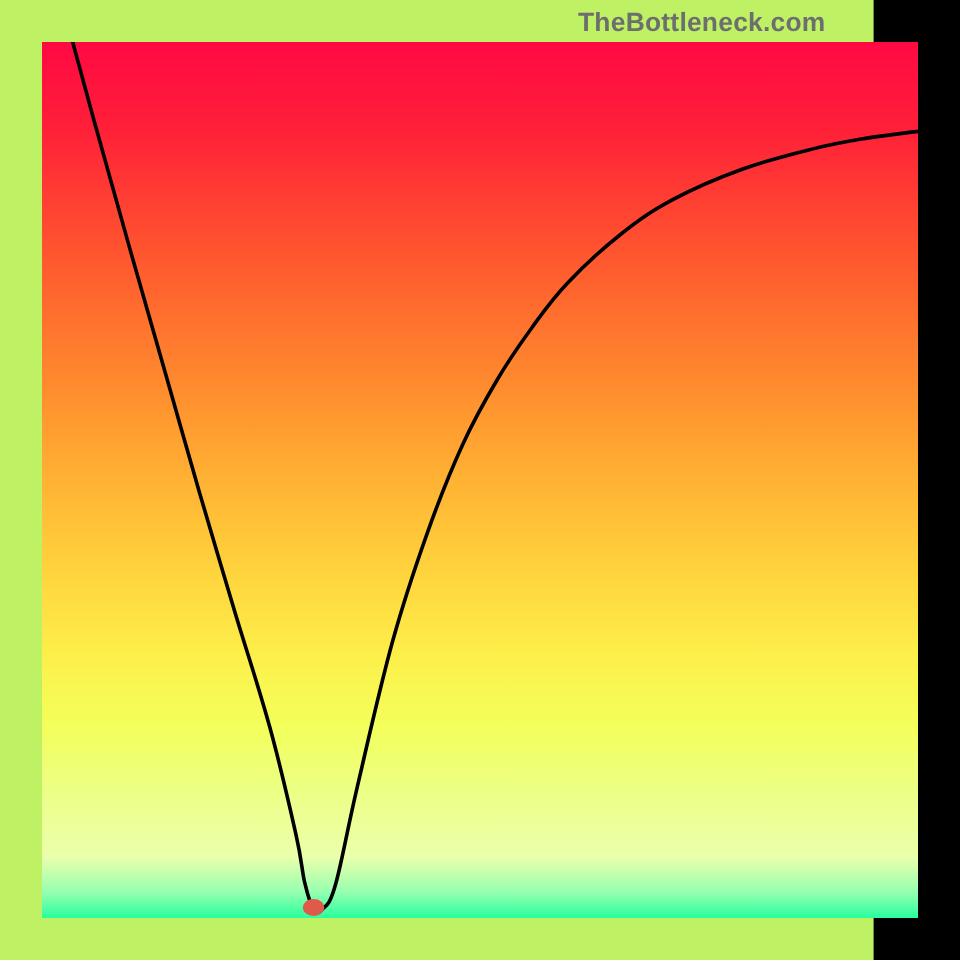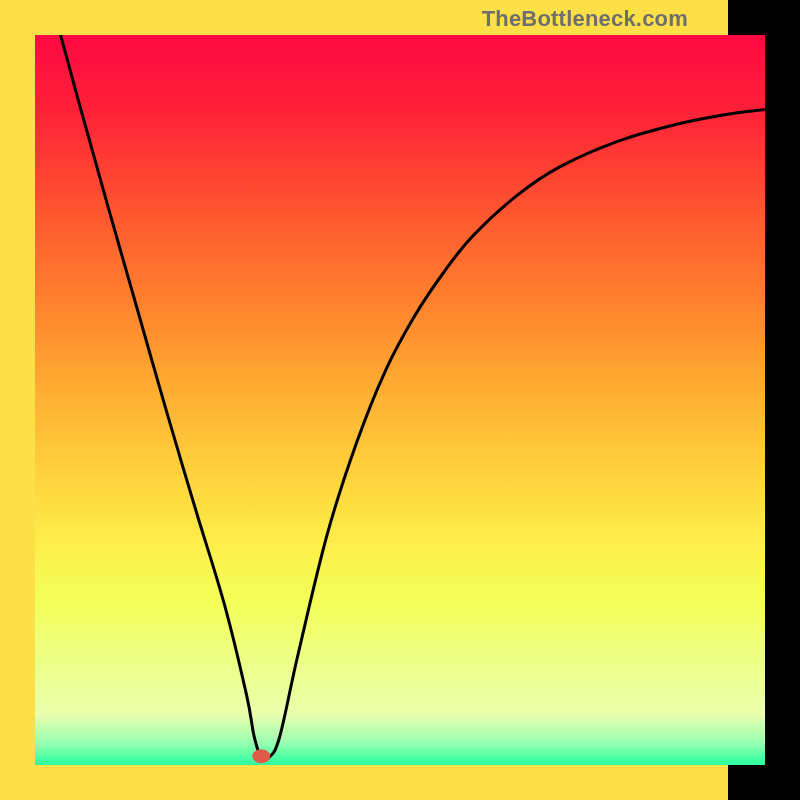--- a/index.html
+++ b/index.html
@@ -7,21 +7,21 @@
     padding: 0;
     width: 800px;
     height: 800px;
     background: #000000;
     overflow: hidden;
   }
   .frame {
     position: relative;
     width: 728px;
     height: 800px;
-    background: #fde047;
+    background: #bef264;
   }
   .plot-area {
     position: absolute;
     left: 35px;
     top: 35px;
     width: 730px;
     height: 730px;
     overflow: hidden;
   }
   .gradient {

